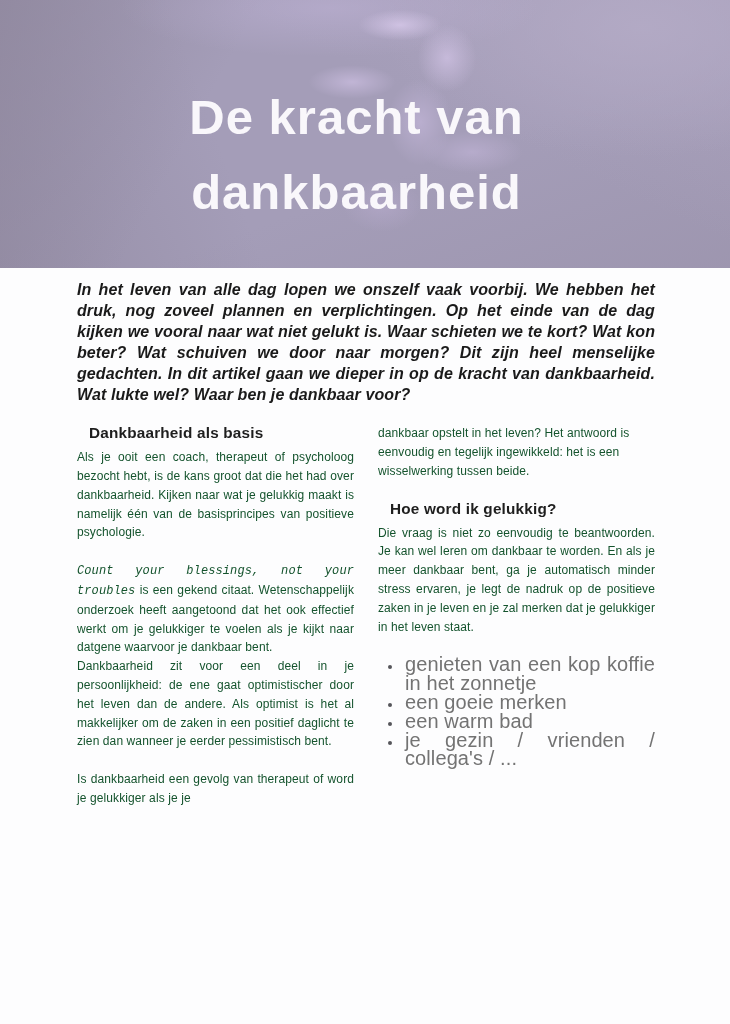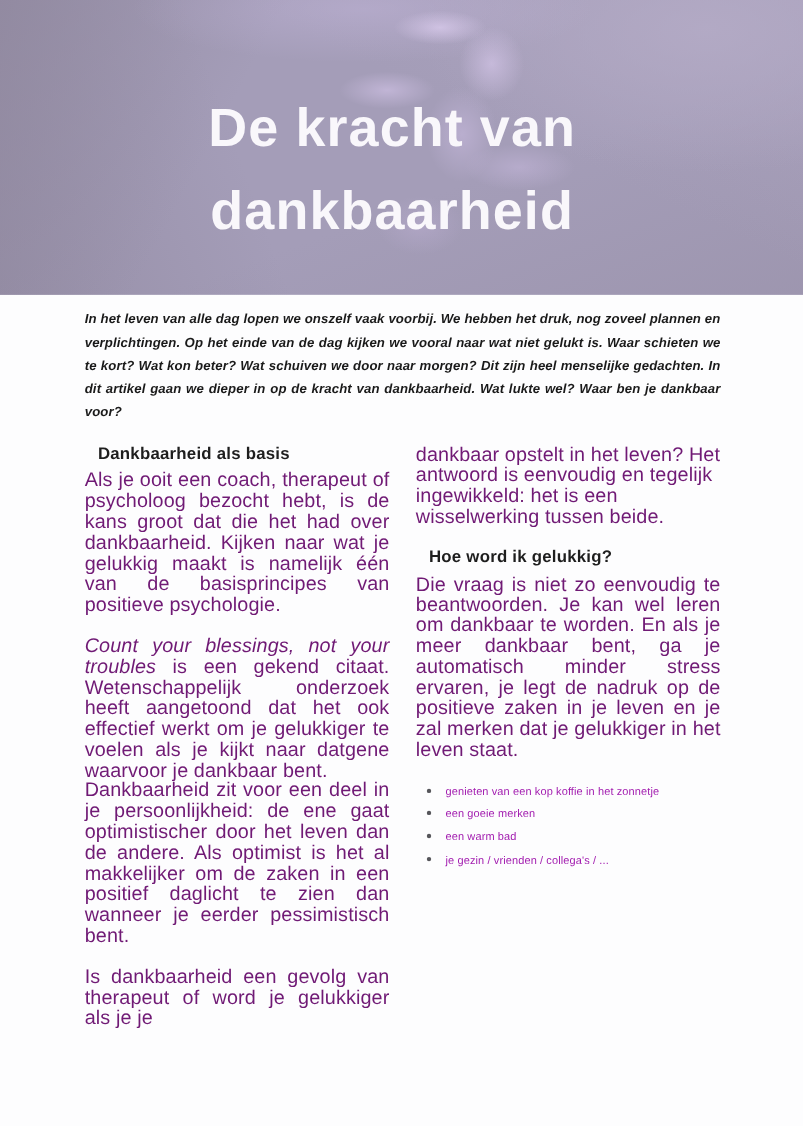--- a/index.html
+++ b/index.html
@@ -41,21 +41,21 @@
     font-size:49px;
     line-height:75px;
     letter-spacing:1px;
   }
 
   
   .content { padding:0 75px 0 77px; }
 
   .intro {
     margin-top:12px;
-    font-size:12px;
+    font-size:16px;
     line-height:20.9px;
     font-weight:700;
     font-style:italic;
     color:#1a1a1a;
     text-align:justify;
     letter-spacing:.1px;
   }
 
   .columns {
     display:flex;
@@ -67,39 +67,39 @@
   .col h3 {
     font-size:15.3px;
     font-weight:700;
     color:#1e1e1e;
     letter-spacing:.2px;
     margin:0 0 5px 12px;
     line-height:18.8px;
   }
   .col p {
     margin:0;
-    font-size:18px;
+    font-size:12px;
     line-height:18.8px;
-    color:#701a75;
+    color:#14532d;
     text-align:justify;
     letter-spacing:.1px;
   }
   .col p.ragged { text-align:left; }
   .mb  { margin-bottom:19px !important; }
-  .quote-italic { font-style:italic; }
+  .quote-italic { font-style:italic;font-family:Liberation Mono, monospace; }
 
   .col ul {
     margin:0;
     padding-left:25px;
     list-style:disc;
   }
   .col ul li {
-    font-size:10px;
+    font-size:20px;
     line-height:18.8px;
-    color:#a21caf;
+    color:#737373;
     text-align:justify;
     letter-spacing:.1px;
     padding-left:2px;
   }
   .col ul li::marker { color:#55555a; font-size:13px; }
 </style>
 </head>
 <body>
 
 <div class="page">

